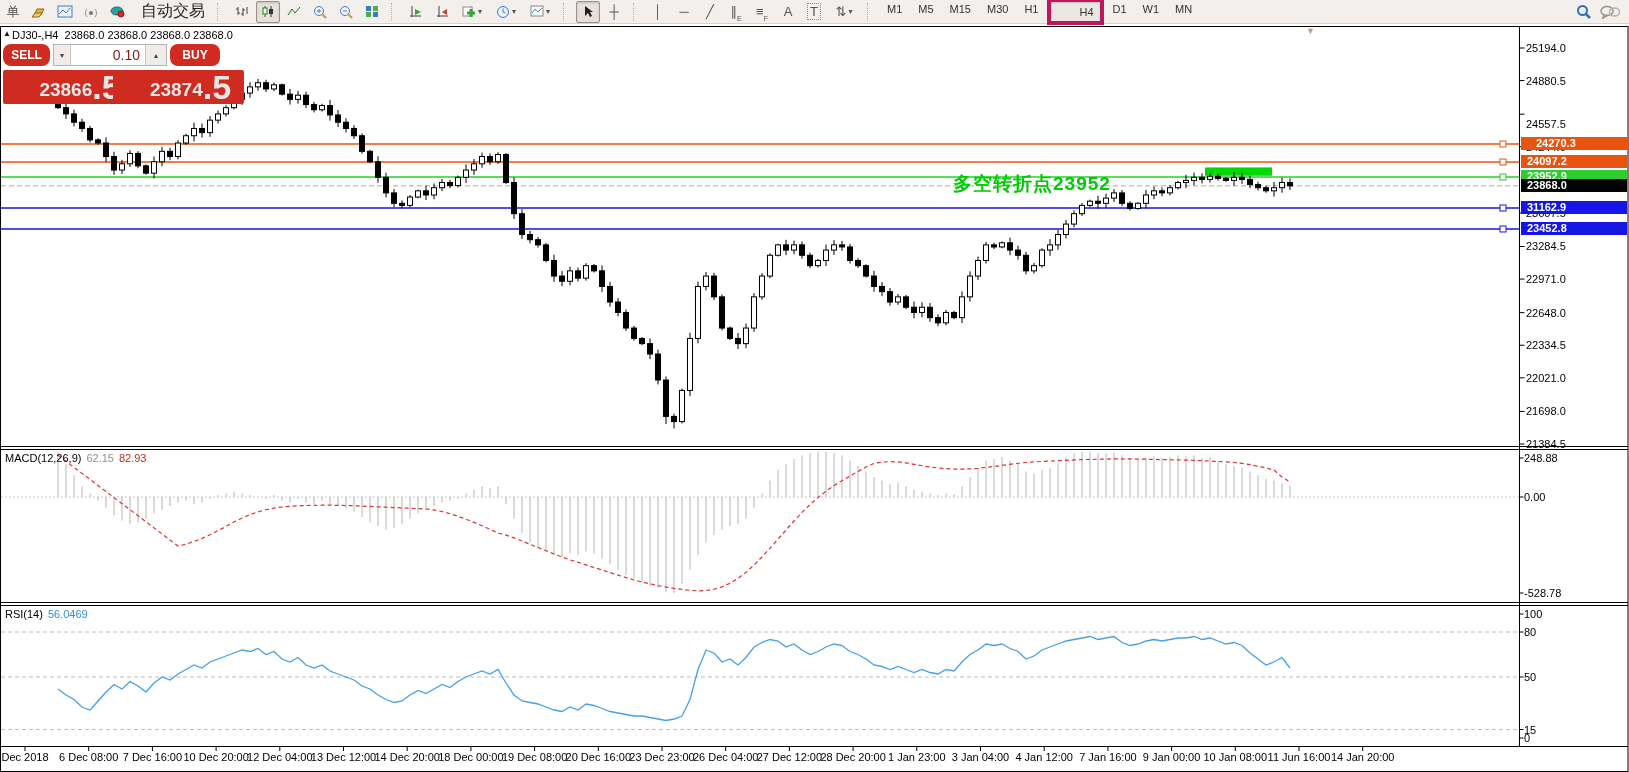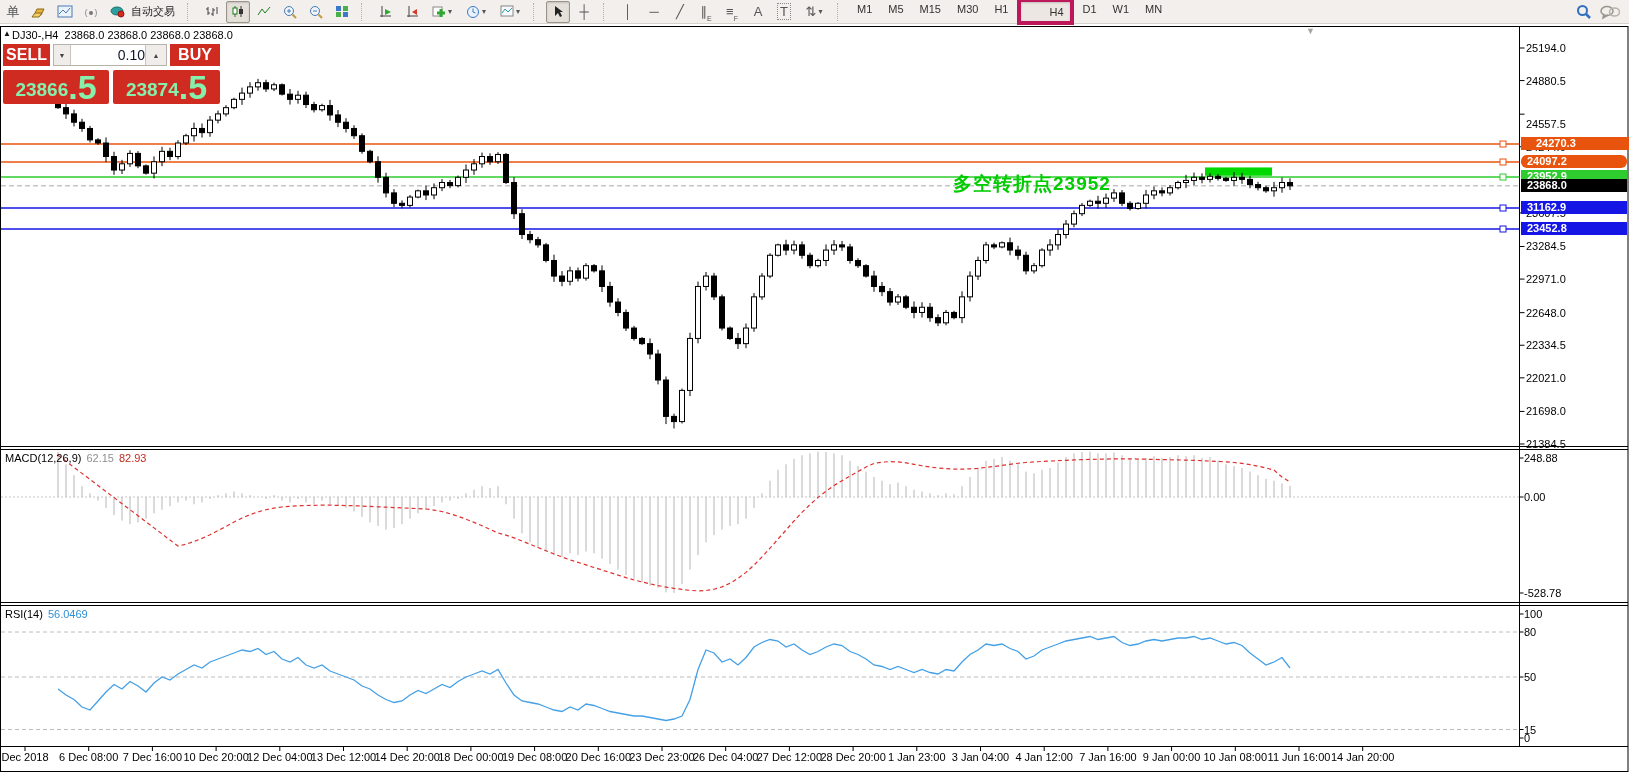--- a/index.html
+++ b/index.html
@@ -4,45 +4,45 @@
 <style>
   html,body{margin:0;padding:0;background:#fff;}
   #app{position:relative;width:1629px;height:772px;font-family:"Liberation Sans",sans-serif;overflow:hidden;background:#fff;}
   
   #toolbar{position:absolute;left:0;top:0;width:1629px;height:23px;background:#f2efec;border-bottom:1px solid #d6d2cc;display:flex;align-items:center;}
   .tbtn{height:20px;min-width:22px;display:flex;align-items:center;justify-content:center;margin:0 1px;border:1px solid transparent;border-radius:2px;color:#555;font-size:12px;}
   .tbtn.pressed{background:#e6e0da;border:1px solid #9a948c;box-shadow:inset 0 1px 2px rgba(0,0,0,.15);}
   .tsep{width:7px;height:18px;border-left:1px dotted #b5b0a8;margin:0 4px 0 6px;}
   .tf-btn{height:19px;padding:0 6px;font-size:11px;color:#333;display:flex;align-items:center;margin:0 1px;border:1px solid transparent;}
   .tf-btn.active{background:#ece7e2;border:4px solid #be185d;box-shadow:inset 0 1px 2px rgba(0,0,0,.18);padding-left:28px;}
-  .at-label{font-size:11px;color:#222;margin-left:6px;}
+  .at-label{font-size:16px;color:#222;margin-left:16px;}
   .glyph{font-size:13px;color:#555;}
   .caret{font-size:8px;color:#555;margin-left:2px;}
   #tb-right{position:absolute;right:6px;top:1px;display:flex;align-items:center;}
   
   .axis-label{position:absolute;left:1526px;font-size:11px;color:#000;white-space:nowrap;}
   .pane-axis-label{position:absolute;left:1524px;font-size:11px;color:#000;white-space:nowrap;}
   .line-label{position:absolute;left:1521px;width:100px;font-size:11px;font-weight:bold;color:#fff;padding:0 0 1px 6px;white-space:nowrap;}
   .time-label{position:absolute;top:751px;font-size:11px;color:#000;white-space:nowrap;transform:translateX(-50%);}
   #chart-title{position:absolute;left:12px;top:29px;font-size:11px;color:#000;}
   #collapse-tri{position:absolute;left:3px;top:29px;font-size:8px;color:#111;}
   #top-marker{position:absolute;left:1306px;top:26px;font-size:9px;color:#a9a49e;}
   #annotation{position:absolute;left:953px;top:171px;font-size:19px;font-weight:bold;letter-spacing:1px;white-space:nowrap;}
   #macd-label{position:absolute;left:5px;top:452px;font-size:11px;}
   #rsi-label{position:absolute;left:5px;top:608px;font-size:11px;}
   .ind-name{color:#000;} .v-sil{color:#8f8f8f;margin-left:5px;} .v-red{color:#c22a1e;margin-left:5px;} .v-blu{color:#2f8fd4;margin-left:5px;}
   
   #trade-panel{position:absolute;left:3px;top:44px;width:217px;height:59px;}
-  #sell-btn,#buy-btn{position:absolute;top:0;height:22px;background:#d02b20;border-radius:0;color:#fff;font-size:16px;font-weight:bold;display:flex;align-items:center;justify-content:center;}
+  #sell-btn,#buy-btn{position:absolute;top:0;height:22px;background:#d02b20;border-radius:8px;color:#fff;font-size:12px;font-weight:bold;display:flex;align-items:center;justify-content:center;}
   #sell-btn{left:0;width:47px;} #buy-btn{left:167px;width:50px;}
   #vol-box{position:absolute;left:50px;top:0;width:114px;height:22px;background:#fff;border:1px solid #b7b2ab;box-sizing:border-box;display:flex;}
   .vol-side{width:16px;background:#efecea;border-right:1px solid #c9c4bd;display:flex;align-items:center;justify-content:center;font-size:7px;color:#444;}
   .vol-side.r{border-right:none;border-left:1px solid #c9c4bd;width:20px;}
-  #vol-value{flex:1;display:flex;align-items:center;justify-content:flex-end;font-size:14px;color:#0f172a;}
-  .price-box{position:absolute;top:26px;height:33px;background:#d02b20;border-radius:2px;color:#86efac;display:flex;align-items:flex-end;justify-content:center;padding-bottom:1px;}
+  #vol-value{flex:1;display:flex;align-items:center;justify-content:flex-end;padding-right:5px;font-size:14px;color:#7f1d1d;}
+  .price-box{position:absolute;top:26px;height:33px;background:#d02b20;border-radius:2px;color:#e5e5e5;display:flex;align-items:flex-end;justify-content:center;padding-bottom:1px;padding-left:24px;}
   #sell-price{left:0;width:106px;} #buy-price{left:110px;width:107px;}
   .p-main{font-size:19px;font-weight:bold;line-height:26px;}
   .p-big{font-size:34px;font-weight:bold;line-height:32px;}
   svg{position:absolute;left:0;top:0;}
 </style>
 </head>
 <body>
 
 <div id="app">
 
@@ -820,21 +820,21 @@
       <div class="axis-label" style="top: 140.752px;">24244.0</div>
       <div class="axis-label" style="top: 206.917px;">23607.5</div>
       <div class="axis-label" style="top: 240.493px;">23284.5</div>
       <div class="axis-label" style="top: 273.081px;">22971.0</div>
       <div class="axis-label" style="top: 306.657px;">22648.0</div>
       <div class="axis-label" style="top: 339.245px;">22334.5</div>
       <div class="axis-label" style="top: 371.833px;">22021.0</div>
       <div class="axis-label" style="top: 405.409px;">21698.0</div>
       <div class="axis-label" style="top: 437.998px;">21384.5</div>
       <div class="line-label" style="top: 137.019px; background: rgb(232, 83, 14); padding-left: 15px;">24270.3</div>
-      <div class="line-label" style="top: 155.012px; background: rgb(232, 83, 14); border-radius: 6px;">24097.2</div>
+      <div class="line-label" style="top: 155.012px; background: rgb(232, 83, 14);">24097.2</div>
       <div class="line-label" style="top: 170.012px; background: rgb(46, 204, 46);">23952.9</div>
       <div class="line-label" style="top: 201.01px; background: rgb(21, 21, 230);">31162.9</div>
       <div class="line-label" style="top: 221.998px; background: rgb(21, 21, 230);">23452.8</div>
       <div class="line-label" style="top: 178.838px; background: rgb(0, 0, 0);">23868.0</div>
       <div class="pane-axis-label" style="top: 452px;">248.88</div>
       <div class="pane-axis-label" style="top: 491px;">0.00</div>
       <div class="pane-axis-label" style="top: 587px;">-528.78</div>
       <div class="pane-axis-label" style="top: 608px;">100</div>
       <div class="pane-axis-label" style="top: 626px;">80</div>
       <div class="pane-axis-label" style="top: 671px;">50</div>

